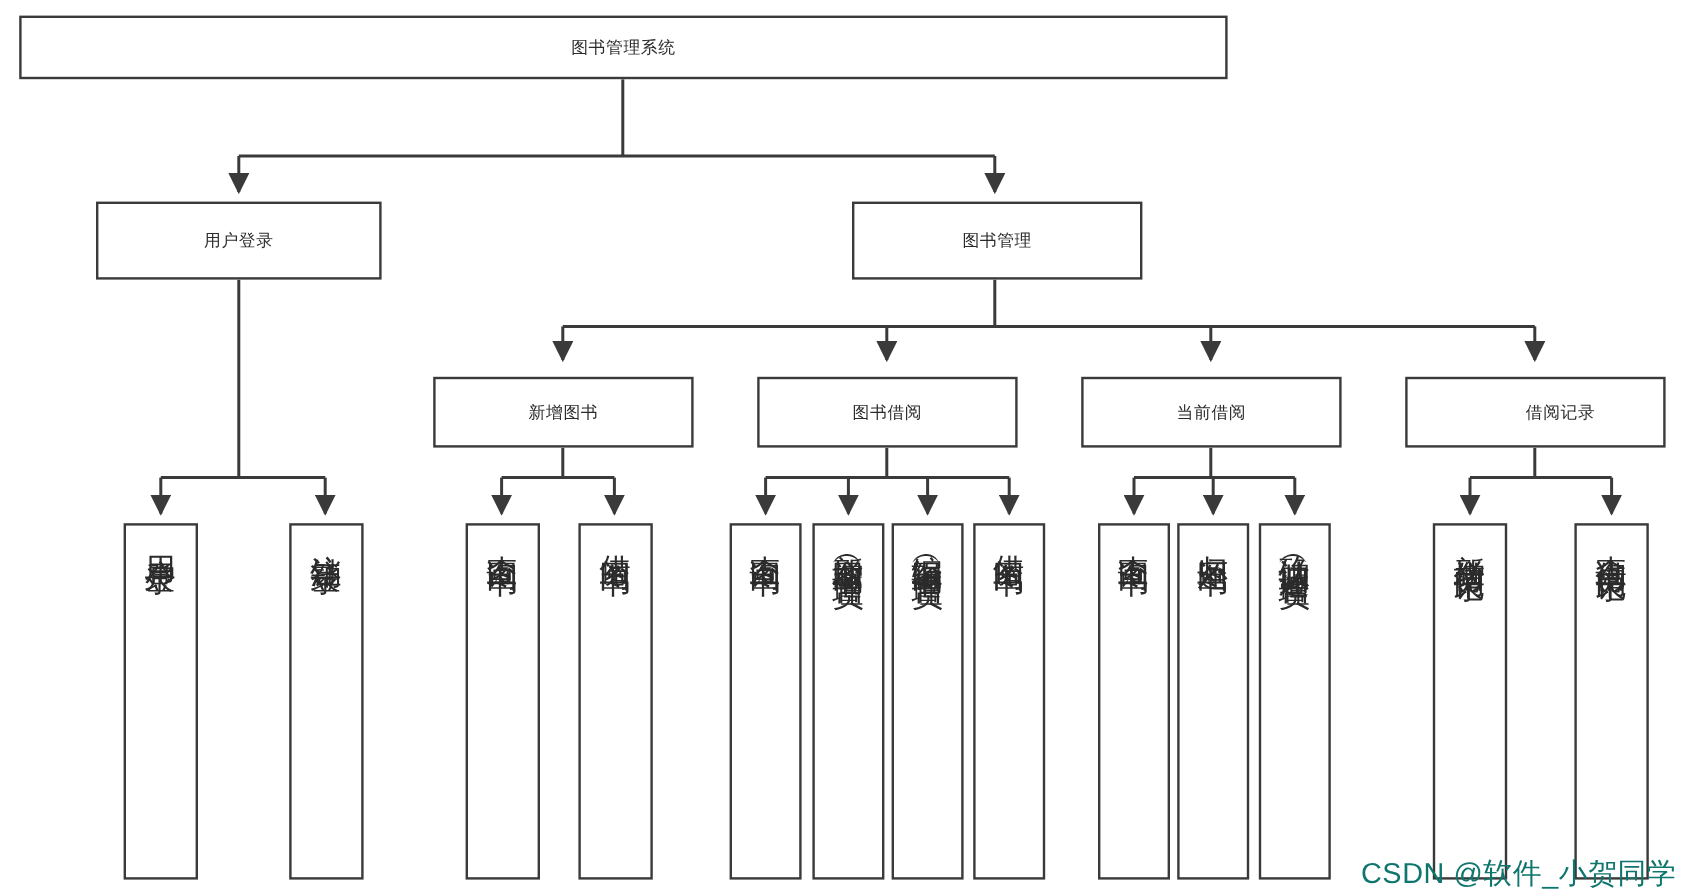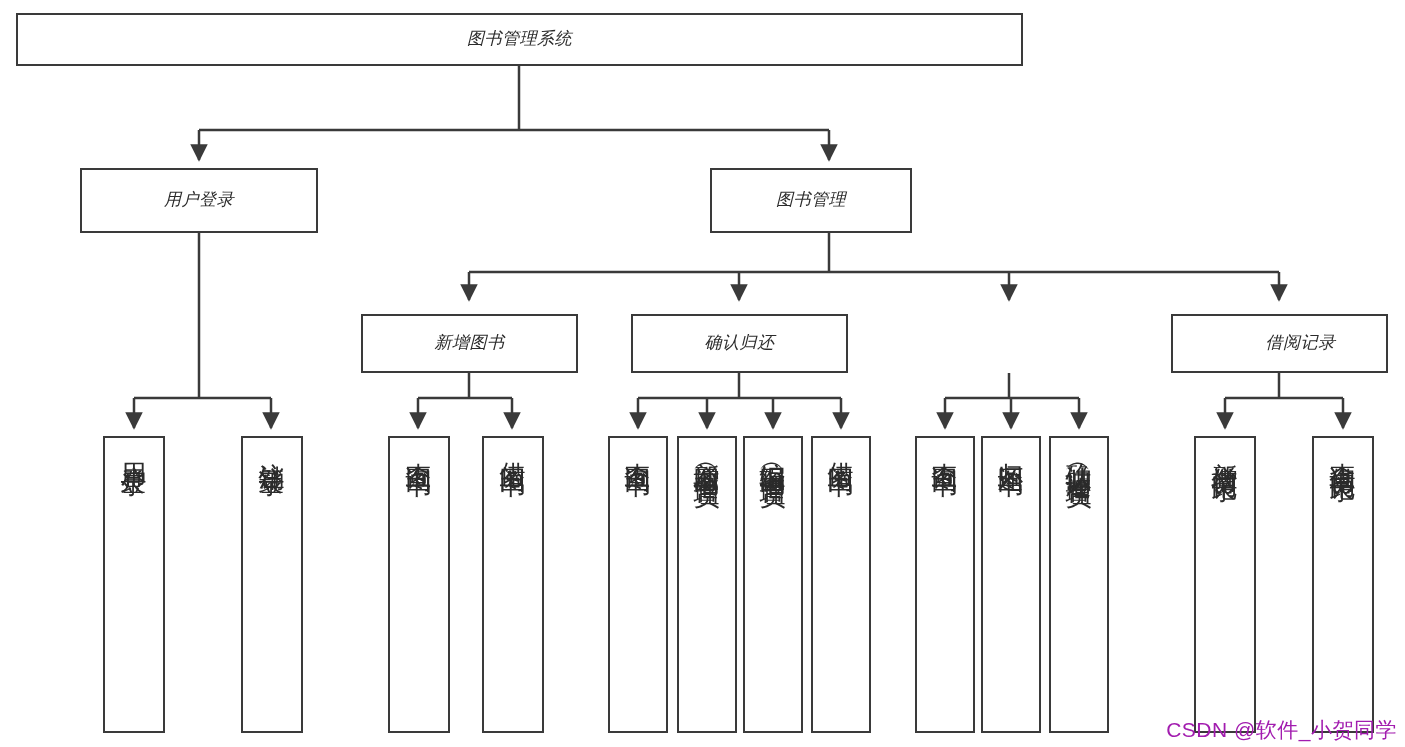--- a/index.html
+++ b/index.html
@@ -34,41 +34,40 @@
     justify-content: center;
     color: #2b2b2b;
   }
   .node .label {
     display: block;
     text-align: center;
     line-height: 1.18;
     white-space: pre;
   }
   .node.horiz .label {
-    font-size: 17px;
+    font-size: 14px;
     letter-spacing: 0.5px;
-    font-style: italic;
   }
   .node.vert {
     align-items: flex-start;
     padding-top: 4px;
   }
   .node.vert .label {
     writing-mode: vertical-rl;
     text-orientation: upright;
     font-size: 26px;
     letter-spacing: 3px;
     line-height: 1;
   }
   #watermark {
     position: absolute;
     right: 8px;
     bottom: 3px;
-    font-size: 21px;
-    color: #a21caf;
+    font-size: 24px;
+    color: #0f766e;
     letter-spacing: 0.5px;
     white-space: pre;
     pointer-events: none;
   }
 </style>
 </head>
 <body>
 
 <div id="canvas">
 
@@ -122,29 +121,32 @@
     </g>
   </svg>
 
   <div class="node horiz" style="left:16px; top:13px; width:1007px; height:53px;">
     <span class="label">图书管理系统</span>
   </div>
 
   <div class="node horiz" style="left:80px; top:168px; width:238px; height:65px;">
     <span class="label">用户登录</span>
   </div>
-  <div class="node horiz" style="left:710px; top:168px; width:202px; height:65px;">
+  <div class="node horiz" style="left:710px; top:168px; width:242px; height:65px;">
     <span class="label">图书管理</span>
   </div>
 
   <div class="node horiz" style="left:361px; top:314px; width:217px; height:59px;">
     <span class="label">新增图书</span>
   </div>
   <div class="node horiz" style="left:631px; top:314px; width:217px; height:59px;">
-    <span class="label">确认归还</span>
+    <span class="label">图书借阅</span>
+  </div>
+  <div class="node horiz" style="left:901px; top:314px; width:217px; height:59px;">
+    <span class="label">当前借阅</span>
   </div>
   <div class="node horiz" style="left:1171px; top:314px; width:217px; height:59px;padding-left:42px;">
     <span class="label">借阅记录</span>
   </div>
 
   <div class="node vert" style="left:103px; top:436px; width:62px; height:297px;">
     <span class="label">用户登录</span>
   </div>
   <div class="node vert" style="left:241px; top:436px; width:62px; height:297px;">
     <span class="label">注销登录</span>

